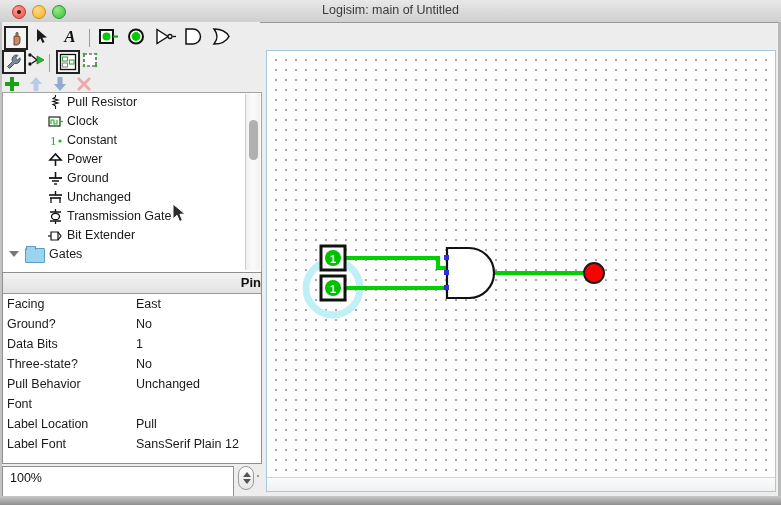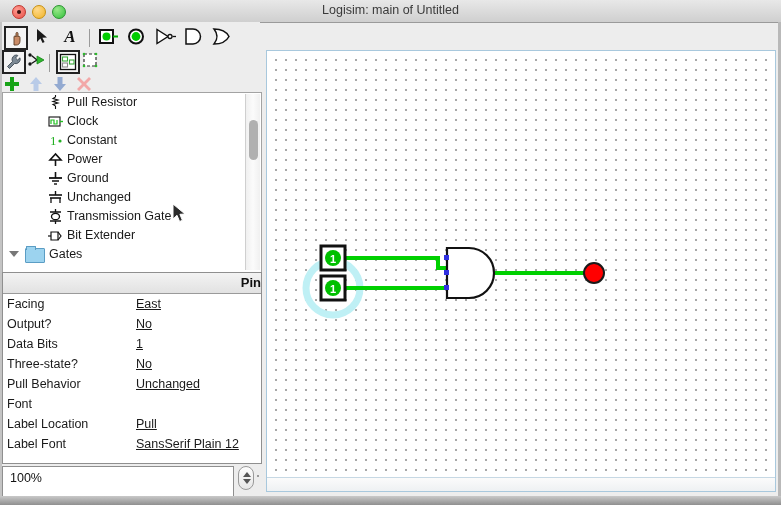--- a/index.html
+++ b/index.html
@@ -60,21 +60,21 @@
 
   
   .props{position:absolute;left:2px;top:272px;width:258px;height:190px;
          background:#ffffff;border:1px solid #8f8f8f;overflow:hidden;}
   .props-head{height:20px;line-height:20px;text-align:right;font-weight:bold;
               font-size:13px;color:#111;
               background:linear-gradient(#f3f3f3,#e2e2e2);
               border-bottom:1px solid #9a9a9a;}
   .prow{position:relative;height:20px;line-height:20px;font-size:12.5px;color:#1a1a1a;}
   .pname{position:absolute;left:4px;}
-  .pval{position:absolute;left:133px;text-decoration:underline;}
+  .pval{position:absolute;left:133px;}
 
   
   .zoombar{position:absolute;left:2px;top:466px;width:258px;height:26px;}
   .zoomfield{position:absolute;left:0;top:0;width:232px;height:36px;
              background:#fff;border:1px solid #8f8f8f;box-sizing:border-box;
              font-size:12.5px;color:#111;line-height:22px;padding-left:7px;}
   .spinner{position:absolute;left:236px;top:0;width:16px;height:24px;
            background:linear-gradient(#fdfdfd,#e6e6e6);
            border:1px solid #9a9a9a;border-radius:8px;box-sizing:border-box;}
   .spar{position:absolute;left:4px;width:0;height:0;
@@ -331,21 +331,21 @@
   </div>
 
   <div class="props">
     <div class="props-head">Pin</div>
 
     <div class="prow">
       <span class="pname">Facing</span>
       <span class="pval">East</span>
     </div>
     <div class="prow">
-      <span class="pname">Output?</span>
+      <span class="pname">Ground?</span>
       <span class="pval">No</span>
     </div>
     <div class="prow">
       <span class="pname">Data Bits</span>
       <span class="pval">1</span>
     </div>
     <div class="prow">
       <span class="pname">Three-state?</span>
       <span class="pval">No</span>
     </div>

